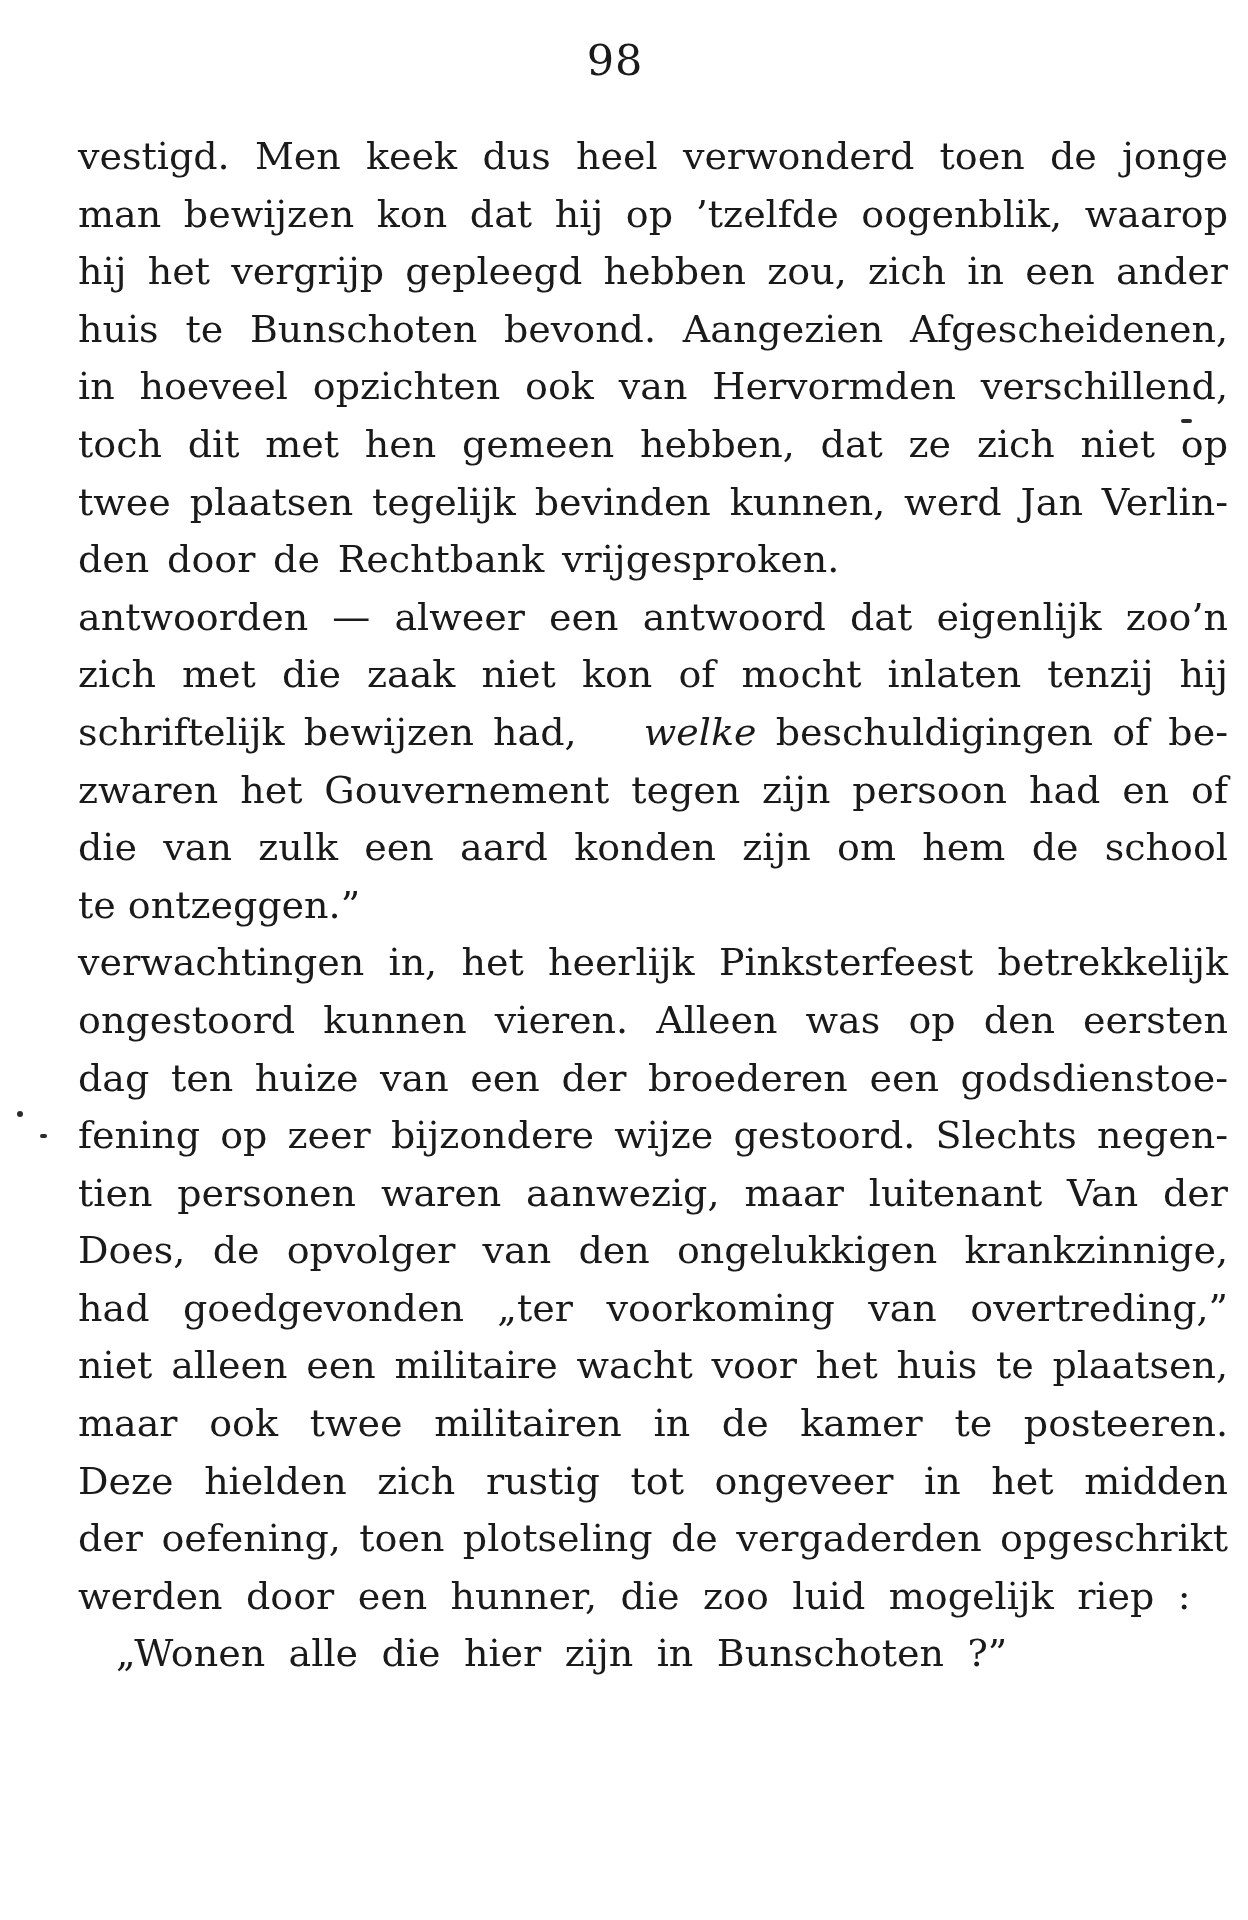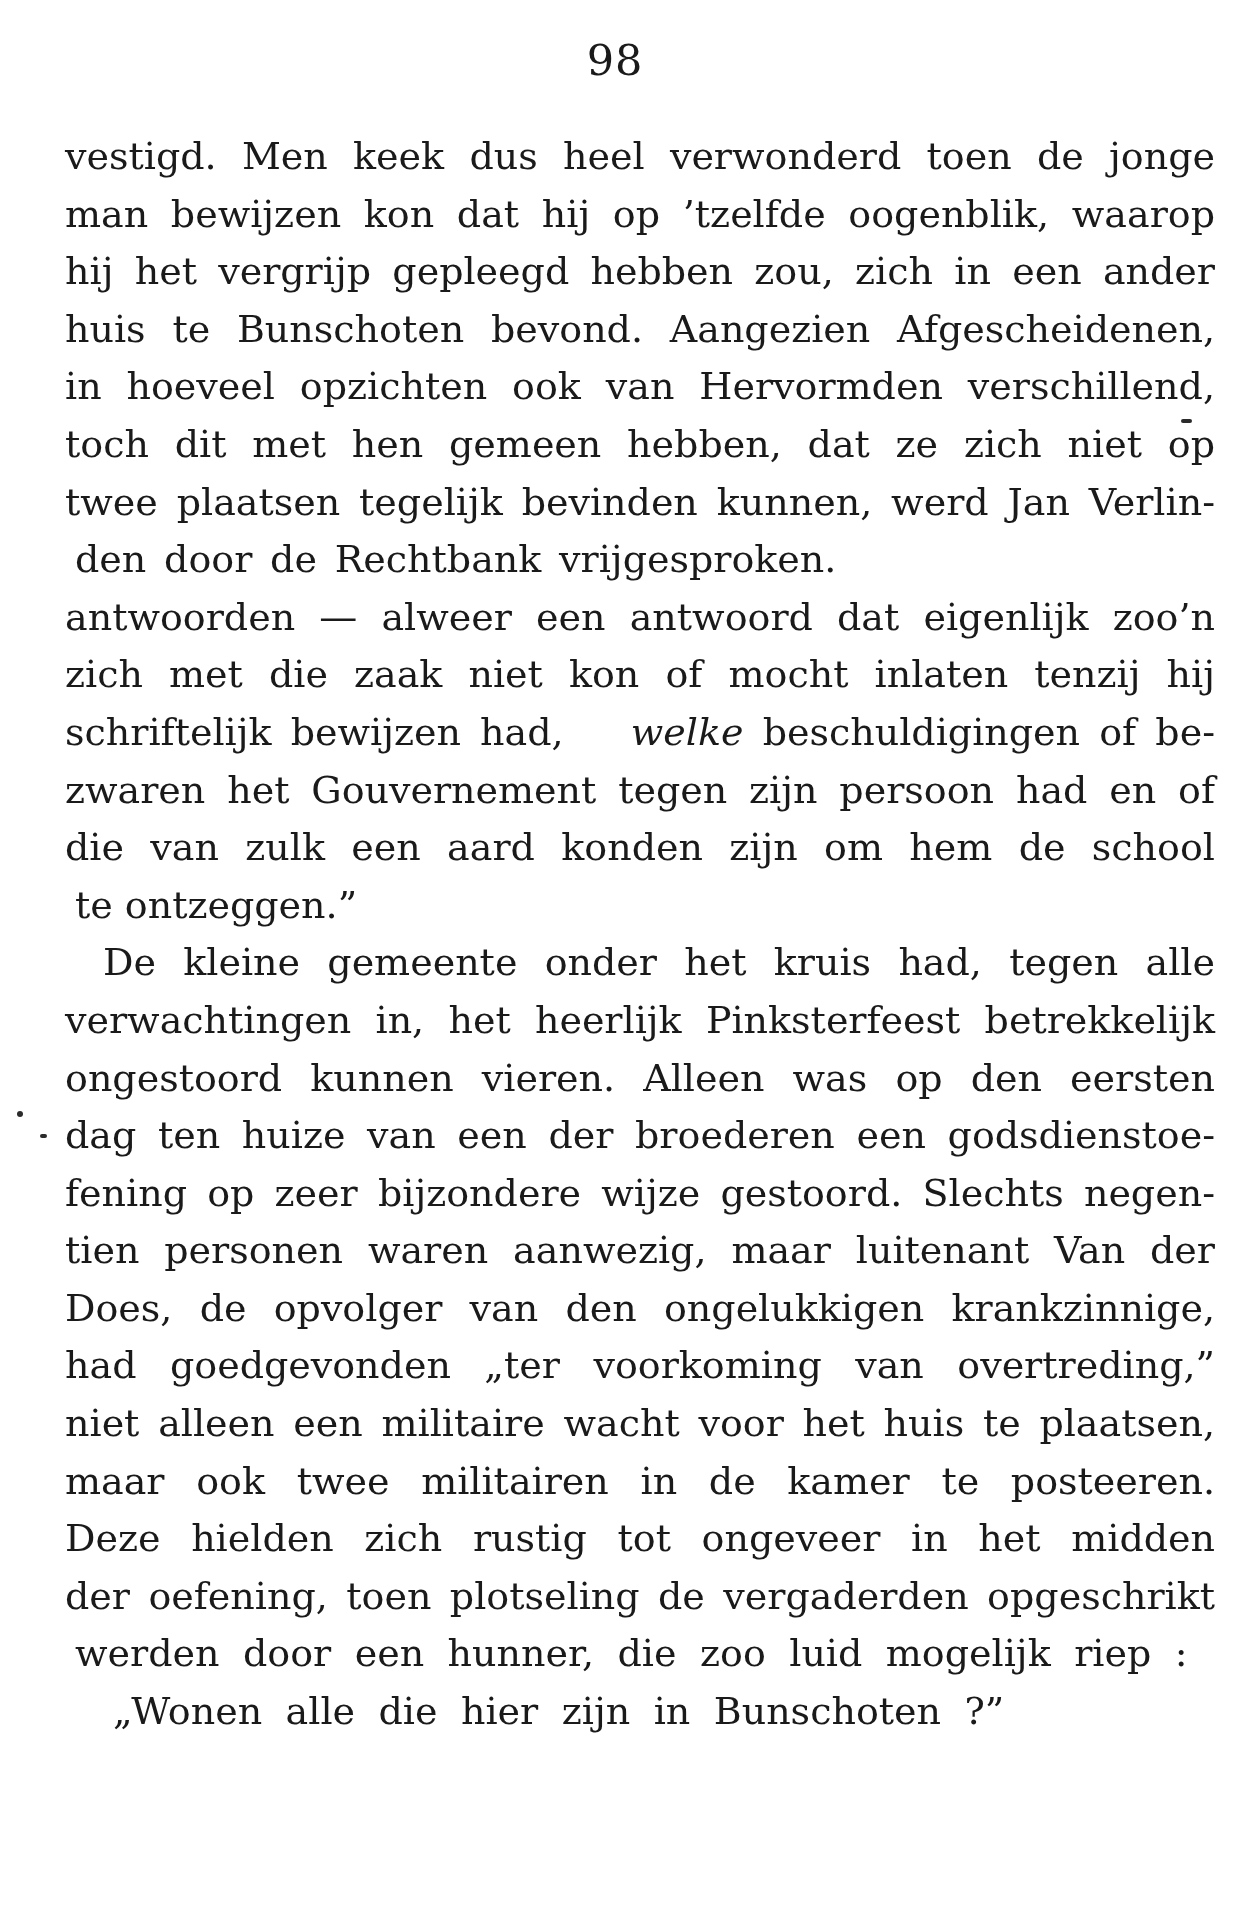--- a/index.html
+++ b/index.html
@@ -19,33 +19,32 @@
     width: 1150px;
     text-align: center;
     transform: translateX(-22px);
     font-size: 43px;
     line-height: 48px;
     letter-spacing: 1px;
   }
   .text-body {
     position: absolute;
     top: 128px;
-    left: 65px;
+    left: 78px;
     width: 1150px;
   }
   .line {
     font-size: 38px;
     line-height: 57.6px;
     text-align: justify;
     text-align-last: justify;
   }
   .line.end {
     text-align: left;
     text-align-last: auto;
-    margin-left: 10px;
   }
   .line.indent { text-indent: 38px; }
   .line.mid  { word-spacing: 0.15em; }
   .line.wide { word-spacing: 0.30em; }
   .line i { font-style: italic; margin-left: 48px; }
   .speck {
     position: absolute;
     background: #2b2b2b;
   }
   #speck-1 { left: 17px;  top: 1111px; width: 6px;  height: 6px; border-radius: 50%; }
@@ -75,21 +74,20 @@
     <div>
       <div class="line">antwoorden — alweer een antwoord dat eigenlijk zoo’n</div>
       <div class="line">zich met die zaak niet kon of mocht inlaten tenzij hij</div>
       <div class="line"><span>schriftelijk bewijzen had, </span><i>welke</i><span> beschuldigingen of be-</span></div>
       <div class="line">zwaren het Gouvernement tegen zijn persoon had en of</div>
       <div class="line">die van zulk een aard konden zijn om hem de school</div>
       <div class="line end">te ontzeggen.”</div>
     </div>
 
     <div>
-      <div class="line indent">De kleine gemeente onder het kruis had, tegen alle</div>
       <div class="line">verwachtingen in, het heerlijk Pinksterfeest betrekkelijk</div>
       <div class="line">ongestoord kunnen vieren. Alleen was op den eersten</div>
       <div class="line">dag ten huize van een der broederen een godsdienstoe-</div>
       <div class="line">fening op zeer bijzondere wijze gestoord. Slechts negen-</div>
       <div class="line">tien personen waren aanwezig, maar luitenant Van der</div>
       <div class="line">Does, de opvolger van den ongelukkigen krankzinnige,</div>
       <div class="line">had goedgevonden „ter voorkoming van overtreding,”</div>
       <div class="line">niet alleen een militaire wacht voor het huis te plaatsen,</div>
       <div class="line">maar ook twee militairen in de kamer te posteeren.</div>
       <div class="line">Deze hielden zich rustig tot ongeveer in het midden</div>

